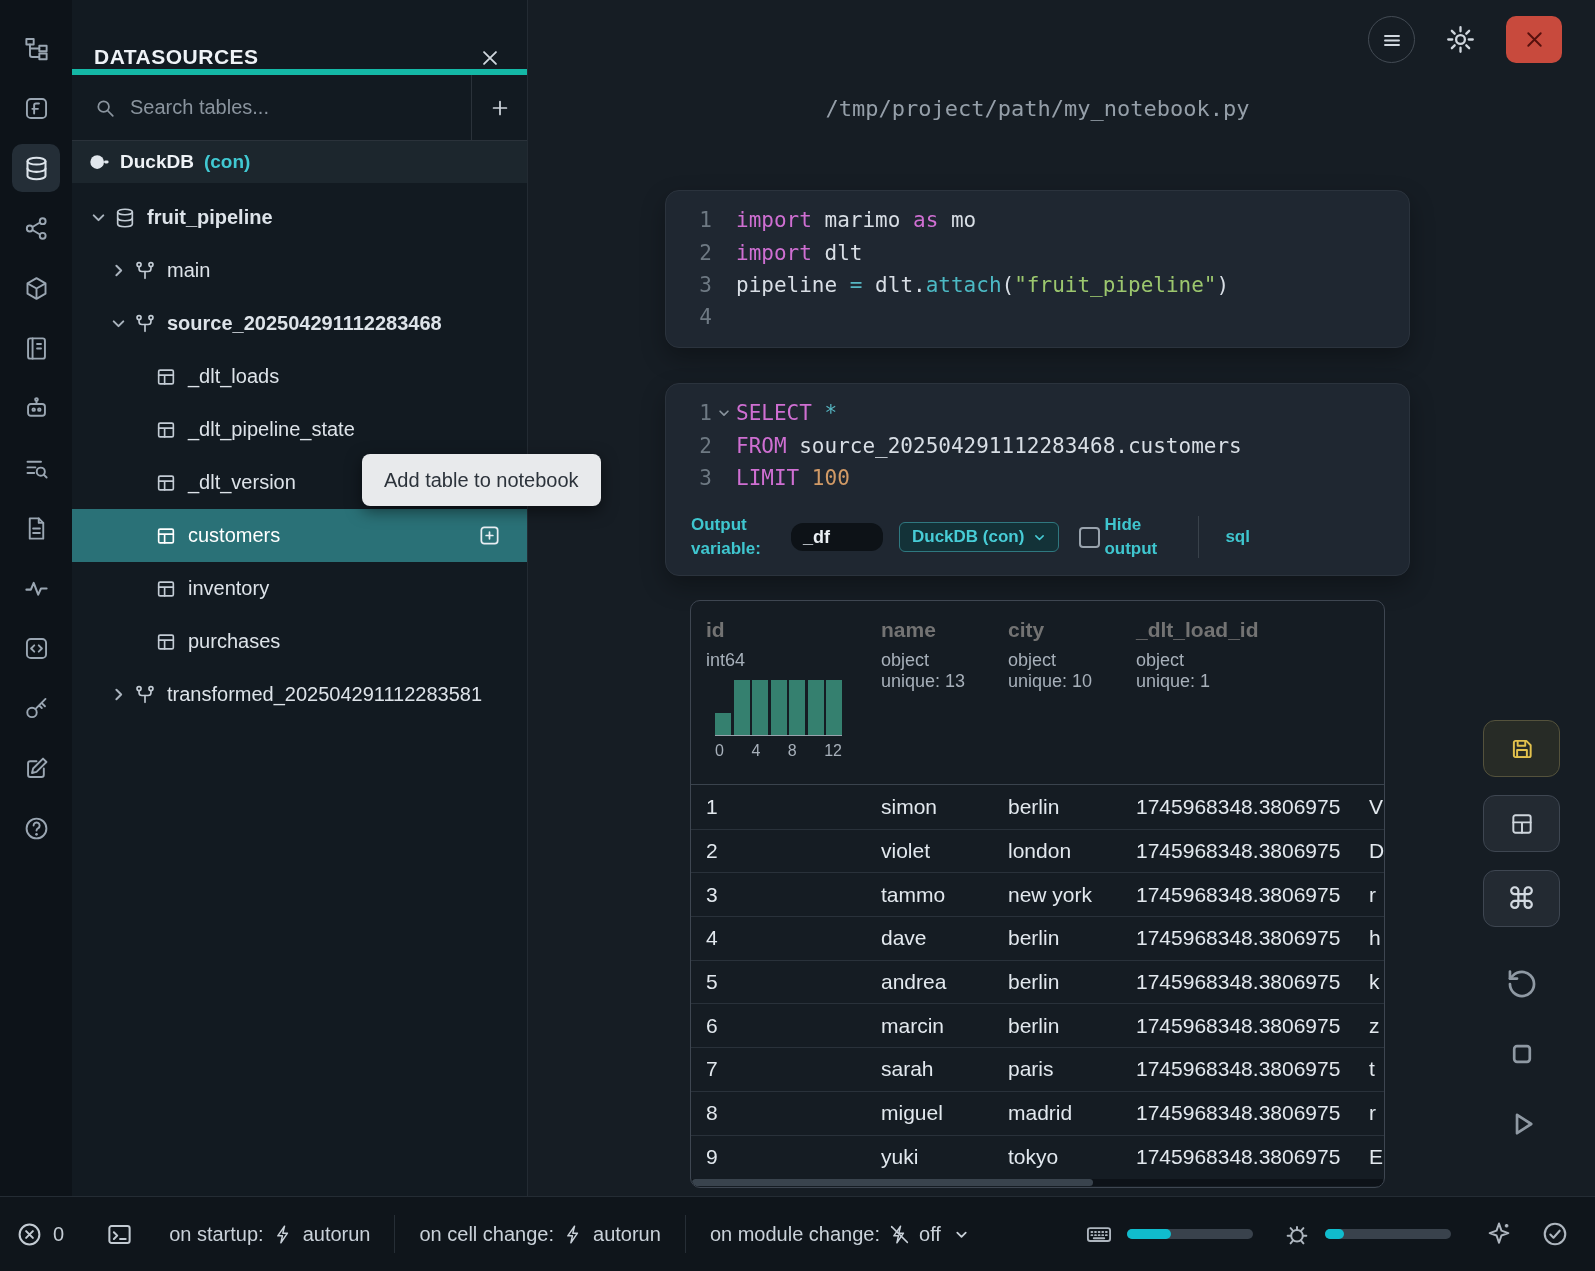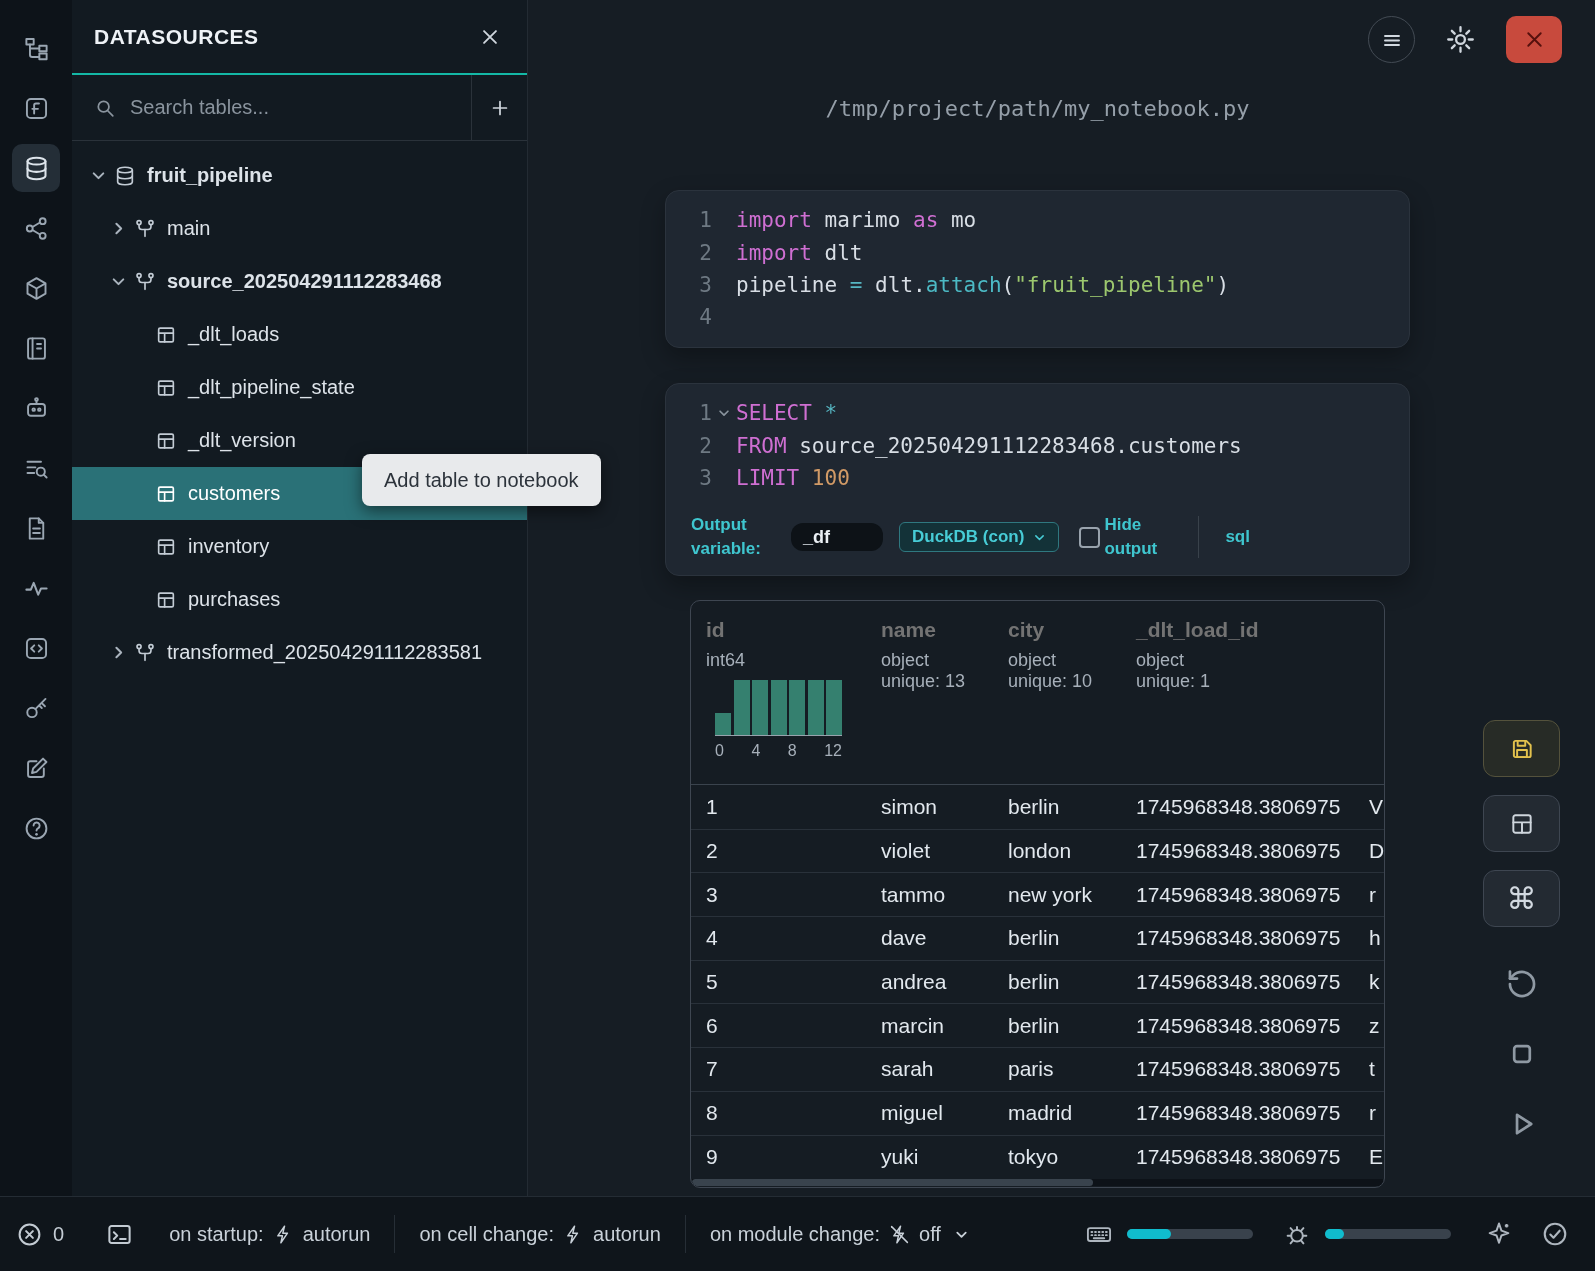--- a/index.html
+++ b/index.html
@@ -10,21 +10,21 @@
   svg.ic{display:block}
 
   
   .rail{position:absolute;left:0;top:0;width:72px;height:1196px;background:#0d1319;display:flex;flex-direction:column;align-items:center;padding-top:24px;gap:12px;z-index:5}
   .ricon{width:48px;height:48px;border-radius:10px;display:flex;align-items:center;justify-content:center;color:#9aa6b2;flex:none}
   .ricon svg{width:27px;height:27px}
   .ricon.active{background:#242e37;color:#dde4eb}
 
   
   .panel{position:absolute;left:72px;top:0;width:456px;height:1196px;background:#121a21;border-right:1px solid #232b33;z-index:4}
-  .p-head{height:75px;display:flex;align-items:center;justify-content:space-between;padding:0 26px 0 22px;border-bottom:2px solid #14b8a6}
+  .p-head{height:75px;display:flex;align-items:flex-end;justify-content:space-between;padding:0 26px 0 22px;border-bottom:6px solid #14b8a6}
   .p-title{font-size:21px;font-weight:bold;letter-spacing:.5px;color:#eef2f6}
   .p-close{color:#cfd6dd}.p-close svg{width:22px;height:22px}
   .p-search{height:66px;display:flex;align-items:center;border-bottom:1px solid #2a323a}
   .p-search .sico{margin-left:22px;width:22px;height:22px;color:#8a949e;flex:none}
   .p-search input{flex:1;margin-left:14px;font-size:20px}
   .p-search input::placeholder{color:#8a949e}
   .p-add{width:56px;height:66px;display:flex;align-items:center;justify-content:center;border-left:1px solid #2a323a;color:#cfd6dd}
   .p-add svg{width:22px;height:22px}
   .p-conn{height:42px;background:#1c262d;display:flex;align-items:center;padding:0 16px;gap:10px;font-size:19px}
   .p-conn .dico{width:22px;height:22px;color:#e1e7ed}
@@ -369,20 +369,27 @@
     <svg class="ic sico">
         <use href="#s-search"></use>
       </svg>
     <input placeholder="Search tables..." style="">
     <button class="p-add">
         <svg class="ic">
           <use href="#s-plus"></use>
         </svg>
       </button>
   </div>
+  <div class="p-conn">
+    <svg class="ic dico">
+        <use href="#s-duck"></use>
+      </svg>
+    <span class="cname">DuckDB</span>
+    <span class="cbadge">(con)</span>
+  </div>
   <div class="p-tree">
     <button class="trow lvl0">
       <svg class="ic chev">
           <use href="#s-chev-d"></use>
         </svg>
       <svg class="ic ticon">
           <use href="#s-db"></use>
         </svg>
       <span class="bold">fruit_pipeline</span>
     </button>

